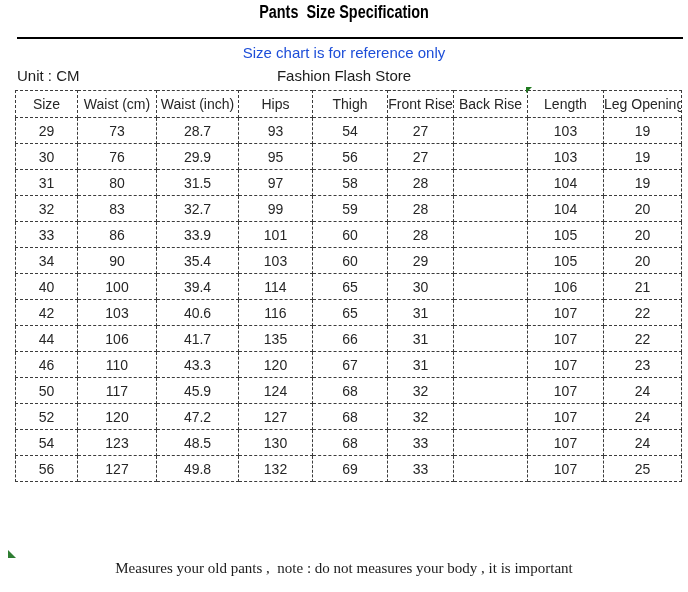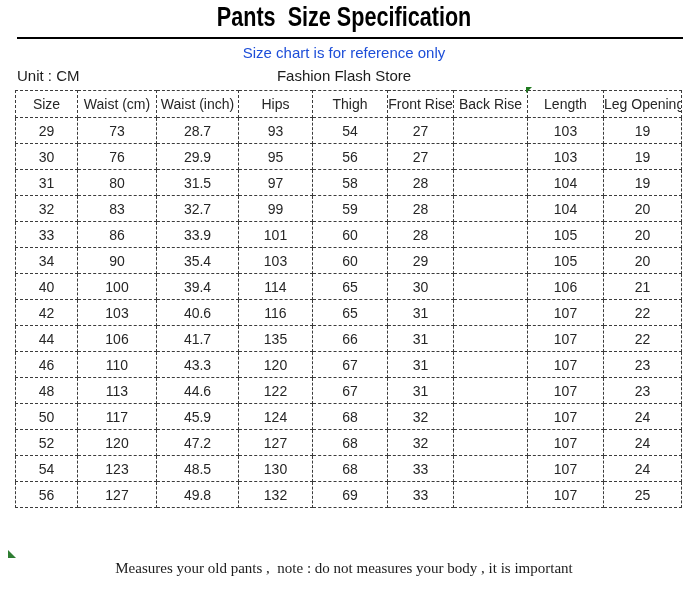--- a/index.html
+++ b/index.html
@@ -17,21 +17,21 @@
     width: 688px;
     height: 592px;
     background: #ffffff;
   }
   .title {
     position: absolute;
     top: 2px;
     left: 0;
     width: 100%;
     text-align: center;
-    font-size: 27px;
+    font-size: 18px;
     font-weight: 700;
     color: #000000;
     white-space: pre;
   }
   .title .condense {
     display: inline-block;
     transform: scaleX(0.80);
     transform-origin: center;
     letter-spacing: 0px;
   }
@@ -271,31 +271,20 @@
           <td>110</td>
           <td>43.3</td>
           <td>120</td>
           <td>67</td>
           <td>31</td>
           <td></td>
           <td>107</td>
           <td>23</td>
         </tr>
         <tr>
-          <td>48</td>
-          <td>113</td>
-          <td>44.6</td>
-          <td>122</td>
-          <td>67</td>
-          <td>31</td>
-          <td></td>
-          <td>107</td>
-          <td>23</td>
-        </tr>
-        <tr>
           <td>50</td>
           <td>117</td>
           <td>45.9</td>
           <td>124</td>
           <td>68</td>
           <td>32</td>
           <td></td>
           <td>107</td>
           <td>24</td>
         </tr>

